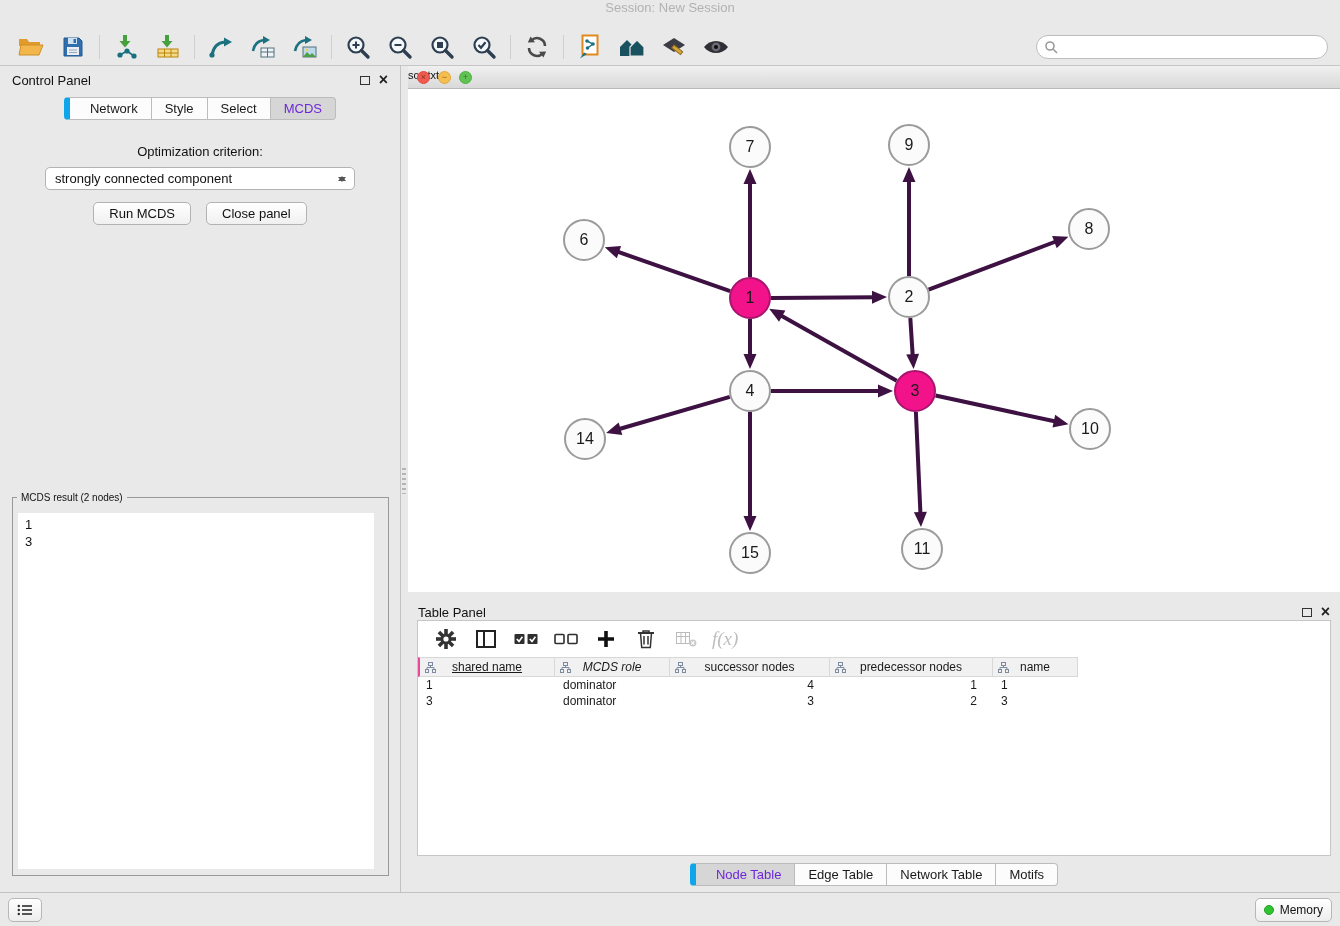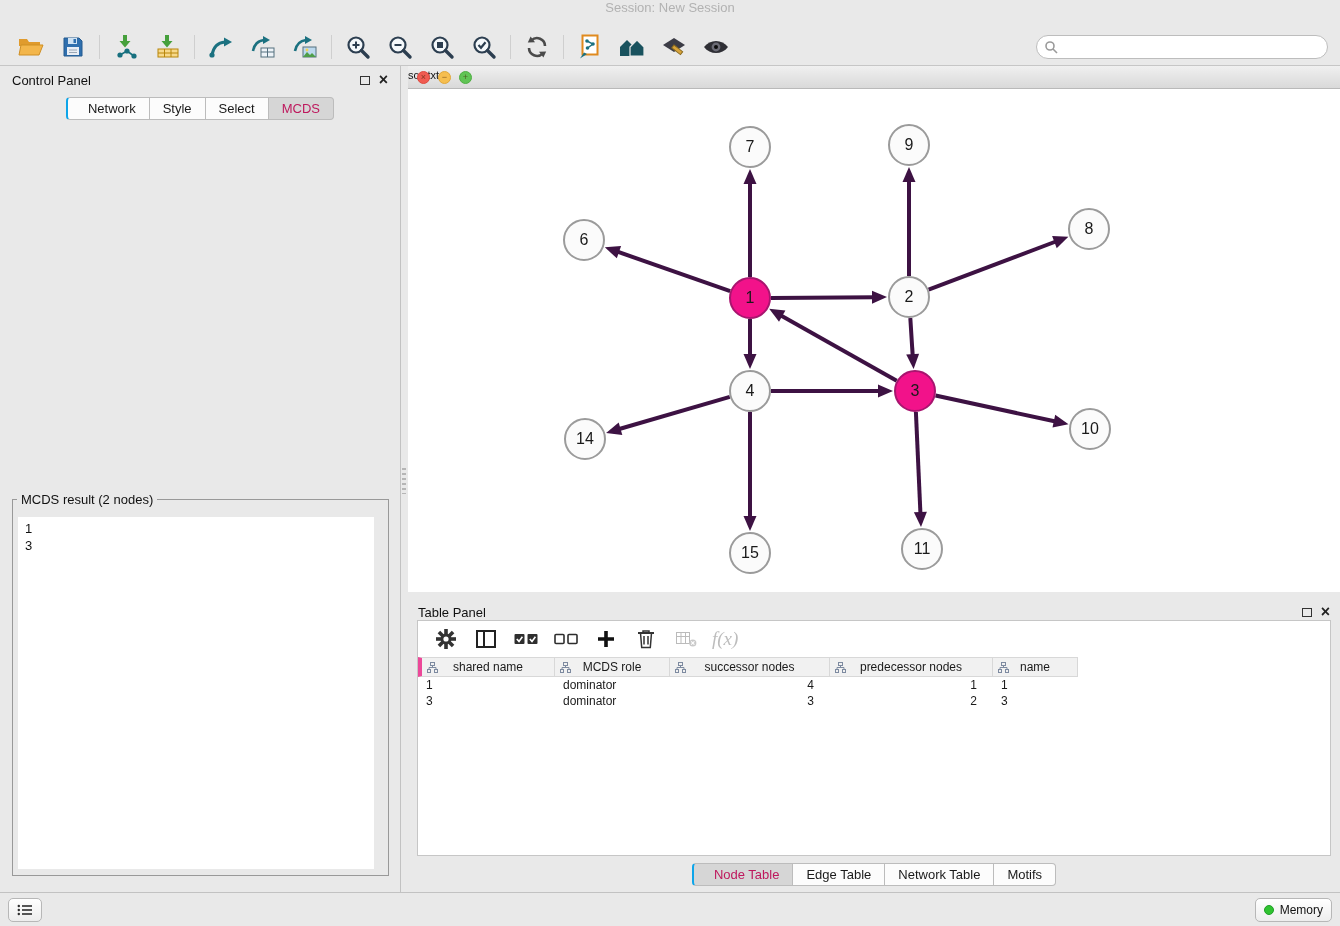--- a/index.html
+++ b/index.html
@@ -19,34 +19,34 @@
   .tb-search .mag{position:absolute;left:8px;top:5px;}
 
   
   .control-panel{position:absolute;left:0;top:66px;width:401px;height:826px;border-right:1px solid #c2c2c2;background:#e9e9e9;box-sizing:border-box;}
   .cp-header{height:28px;display:flex;align-items:center;padding:0 12px;font-size:13px;}
   .hdr-icons{margin-left:auto;display:flex;align-items:center;gap:9px;}
   .win-float{width:8px;height:7px;border:1.5px solid #333;display:inline-block;}
   .win-close{font-size:16px;font-weight:700;color:#222;line-height:1;}
   .seg-tabs{display:flex;justify-content:center;margin-top:3px;}
   .seg-tab{padding:3px 13px;background:#fcfcfc;border:1px solid #bcbcbc;border-left:none;font-size:13px;color:#1a1a1a;}
-  .seg-tab:first-child{border-left:2px solid #0ea5e9;border-radius:4px 0 0 4px;padding-left:20px;}
+  .seg-tab:first-child{border-left:6px solid #0ea5e9;border-radius:4px 0 0 4px;padding-left:20px;}
   .seg-tab:last-child{border-radius:0 4px 4px 0;}
-  .seg-tab.active{background:#d6d6d6;color:#be185d;}
+  .seg-tab.active{background:#d6d6d6;color:#6d28d9;}
   .cp-body{text-align:center;}
   .opt-label{margin-top:24px;font-size:13px;color:#111;}
   .dropdown{margin:8px auto 0;width:310px;height:23px;background:#fff;border:1px solid #b3b3b3;border-radius:5px;position:relative;display:flex;align-items:center;padding:0 20px 0 9px;font-size:13px;box-sizing:border-box;text-align:left;}
   .dd-value{overflow:hidden;white-space:nowrap;}
   .spin{position:absolute;right:5px;top:3px;width:13px;height:16px;}
   .spin:before{content:"";position:absolute;left:2px;top:1px;border:4px solid transparent;border-bottom:5px solid #555;}
   .spin:after{content:"";position:absolute;left:2px;bottom:1px;border:4px solid transparent;border-top:5px solid #555;}
   .btn-row{margin-top:12px;display:flex;justify-content:center;gap:15px;}
   .btn{font-family:inherit;font-size:13px;padding:3px 15px;border:1px solid #b3b3b3;border-radius:5px;background:linear-gradient(#ffffff,#f0f0f0);color:#111;}
   .result-box{position:absolute;left:12px;right:11px;top:426px;height:382px;border:1px solid #999;margin:0;padding:0;background:#e9e9e9;}
-  .result-box legend{font-size:13px;padding:0 4px;margin-left:4px;color:#111;}
+  .result-box legend{font-size:10px;padding:0 4px;margin-left:4px;color:#111;}
   .result-list{position:absolute;left:5px;right:14px;top:10px;bottom:6px;background:#fff;font-size:13px;padding:3px 7px;line-height:17px;text-align:left;overflow:hidden;}
 
   
   .v-divider{position:absolute;left:401px;top:66px;width:7px;height:826px;background:#e9e9e9;}
   .grip{position:absolute;left:1px;top:402px;width:4px;height:26px;background:repeating-linear-gradient(#b5b5b5 0 2px,transparent 2px 5px);}
 
   
   .right-area{position:absolute;left:408px;top:66px;width:932px;height:826px;}
   .network-window{position:absolute;top:0;left:0;width:932px;height:526px;}
   .nw-titlebar{height:22px;background:linear-gradient(#f0f0f0,#d9d9d9);border-bottom:1px solid #b9b9b9;position:relative;}
@@ -62,21 +62,21 @@
 
   
   .table-panel{position:absolute;top:526px;left:0;width:932px;height:300px;background:#e9e9e9;}
   .tp-header{height:28px;display:flex;align-items:flex-end;padding:0 10px;font-size:13px;}
   .tp-content{position:absolute;left:9px;right:9px;top:28px;bottom:36px;background:#fff;border:1px solid #c6c6c6;overflow:hidden;}
   .tp-toolbar{height:36px;display:flex;align-items:center;gap:8px;padding-left:12px;}
   .tt-btn{width:32px;height:34px;display:flex;align-items:center;justify-content:center;}
   .fx{font-family:"Liberation Serif",serif;font-style:italic;font-size:19px;color:#bdbdbd;margin-left:2px;}
   .t-head{display:flex;height:20px;}
   .th{position:relative;background:#f1f1f1;border:1px solid #d8d8d8;border-left:none;display:flex;align-items:center;justify-content:center;font-size:12px;box-sizing:border-box;color:#1a1a1a;}
-  .th:first-child{border-left:4px solid #ec4899;}
+  .th:first-child{border-left:2px solid #ec4899;text-decoration:underline;}
   .sort-ic{position:absolute;left:5px;top:4px;line-height:0;}
   .tr{display:flex;height:16px;font-size:12px;color:#1a1a1a;}
   .td{box-sizing:border-box;padding:1px 8px;overflow:hidden;white-space:nowrap;text-align:left;}
   .td.c2,.td.c3{text-align:right;padding-right:16px;}
   .tp-tabs{position:absolute;bottom:0;left:0;right:0;height:36px;display:flex;align-items:center;justify-content:center;}
 
   
   .statusbar{position:absolute;left:0;bottom:0;width:100%;height:34px;border-top:1px solid #c2c2c2;background:#e9e9e9;display:flex;align-items:center;padding:0 8px;box-sizing:border-box;}
   .sb-btn{height:24px;border:1px solid #b7b7b7;border-radius:5px;background:linear-gradient(#ffffff,#ededed);display:flex;align-items:center;justify-content:center;padding:10px 8px;font-size:12px;gap:6px;font-family:inherit;color:#111;}
   .sb-btn.memory{margin-left:auto;}
@@ -240,20 +240,31 @@
         <span class="win-float"></span>
         <span class="win-close">×</span>
       </span>
     </div>
     <div class="seg-tabs">
         <div class="seg-tab">Network</div>
         <div class="seg-tab">Style</div>
         <div class="seg-tab">Select</div>
         <div class="seg-tab active">MCDS</div>
       </div>
+    <div class="cp-body">
+      <div class="opt-label">Optimization criterion:</div>
+      <div class="dropdown">
+        <span class="dd-value">strongly connected component</span>
+        <span class="spin"></span>
+      </div>
+      <div class="btn-row">
+        <button class="btn">Run MCDS</button>
+        <button class="btn">Close panel</button>
+      </div>
+    </div>
     <fieldset class="result-box">
       <legend>MCDS result (2 nodes)</legend>
       <div class="result-list">
           <div>1</div>
           <div>3</div>
         </div>
     </fieldset>
   </div>
 
   <div class="v-divider">
@@ -405,21 +416,21 @@
               <span class="sort-ic"><svg width="11" height="11" viewBox="0 0 11 11">
                   <g fill="none" stroke="#7d8aa0">
                     <rect x="3.5" y="0.5" width="4" height="3"></rect>
                     <path d="M5.5 3.5v2 M2 7.5v-2h7v2"></path>
                     <rect x="0.5" y="7.5" width="3" height="3"></rect>
                     <rect x="7.5" y="7.5" width="3" height="3"></rect>
                   </g>
                 </svg></span>
               <span class="th-label">shared name</span>
             </div>
-            <div class="th" style="width: 115px;">
+            <div class="th" style="width: 115px; font-style: italic;">
               <span class="sort-ic"><svg width="11" height="11" viewBox="0 0 11 11">
                   <g fill="none" stroke="#7d8aa0">
                     <rect x="3.5" y="0.5" width="4" height="3"></rect>
                     <path d="M5.5 3.5v2 M2 7.5v-2h7v2"></path>
                     <rect x="0.5" y="7.5" width="3" height="3"></rect>
                     <rect x="7.5" y="7.5" width="3" height="3"></rect>
                   </g>
                 </svg></span>
               <span class="th-label">MCDS role</span>
             </div>

